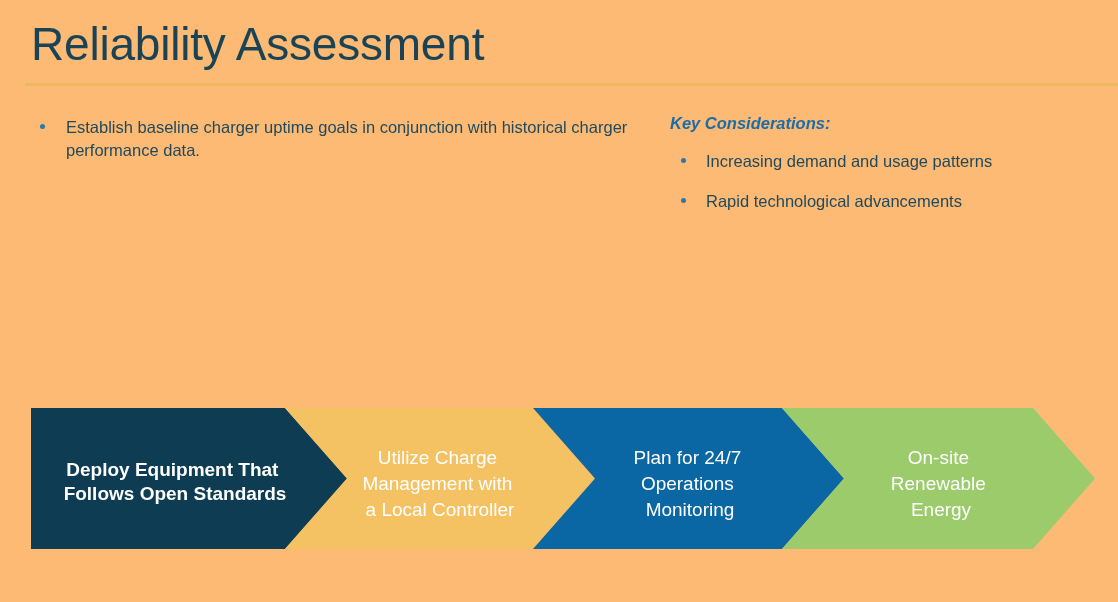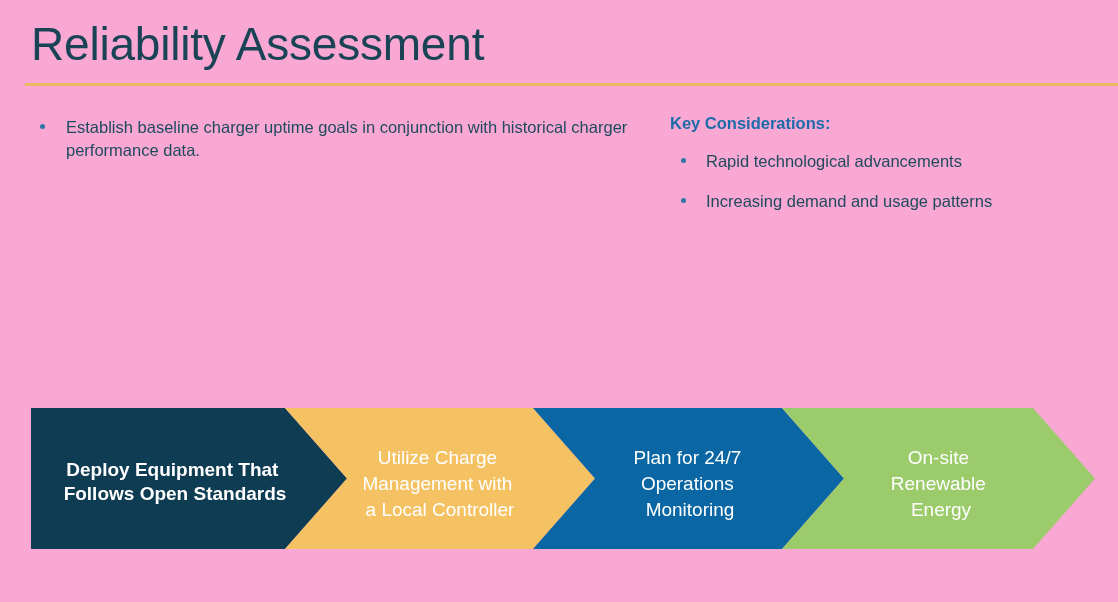--- a/index.html
+++ b/index.html
@@ -12,21 +12,21 @@
     width: 1118px;
     height: 602px;
     overflow: hidden;
     font-family: "Liberation Sans", sans-serif;
     position: relative;
   }
 
   .slide {
     position: absolute;
     inset: 0;
-    background: #f9a8d4;
+    background: #fdba74;
   }
 
   
   .title {
     position: absolute;
     left: 31px;
     top: 16px;
     font-size: 46px;
     line-height: 56px;
     font-weight: 400;
@@ -131,32 +131,32 @@
         <span class="bullet-dot"></span>
         <span>Establish baseline charger uptime goals in conjunction with historical charger performance data.</span>
       </li>
 
 
 
     </ul>
   </div>
 
   <div class="col-right">
-    <div class="kc-heading" style="color: rgb(27, 108, 168);">Key Considerations:</div>
+    <div class="kc-heading" style="color: rgb(27, 108, 168); font-style: italic;">Key Considerations:</div>
     <ul class="bullet-list">
 
+
+      <li class="bullet-item">
+        <span class="bullet-dot"></span>
+        <span>Increasing demand and usage patterns</span>
+      </li>
 
       <li class="bullet-item">
         <span class="bullet-dot"></span>
         <span>Rapid technological advancements</span>
-      </li>
-
-      <li class="bullet-item">
-        <span class="bullet-dot"></span>
-        <span>Increasing demand and usage patterns</span>
       </li>
 
     </ul>
   </div>
 
   <div class="process">
     <svg width="1118" height="141" viewBox="0 0 1118 141" xmlns="http://www.w3.org/2000/svg">
 
       <g>
         <polygon points="31,0 285,0 347,70.5 285,141 31,141" fill="#0E3C52"></polygon>

